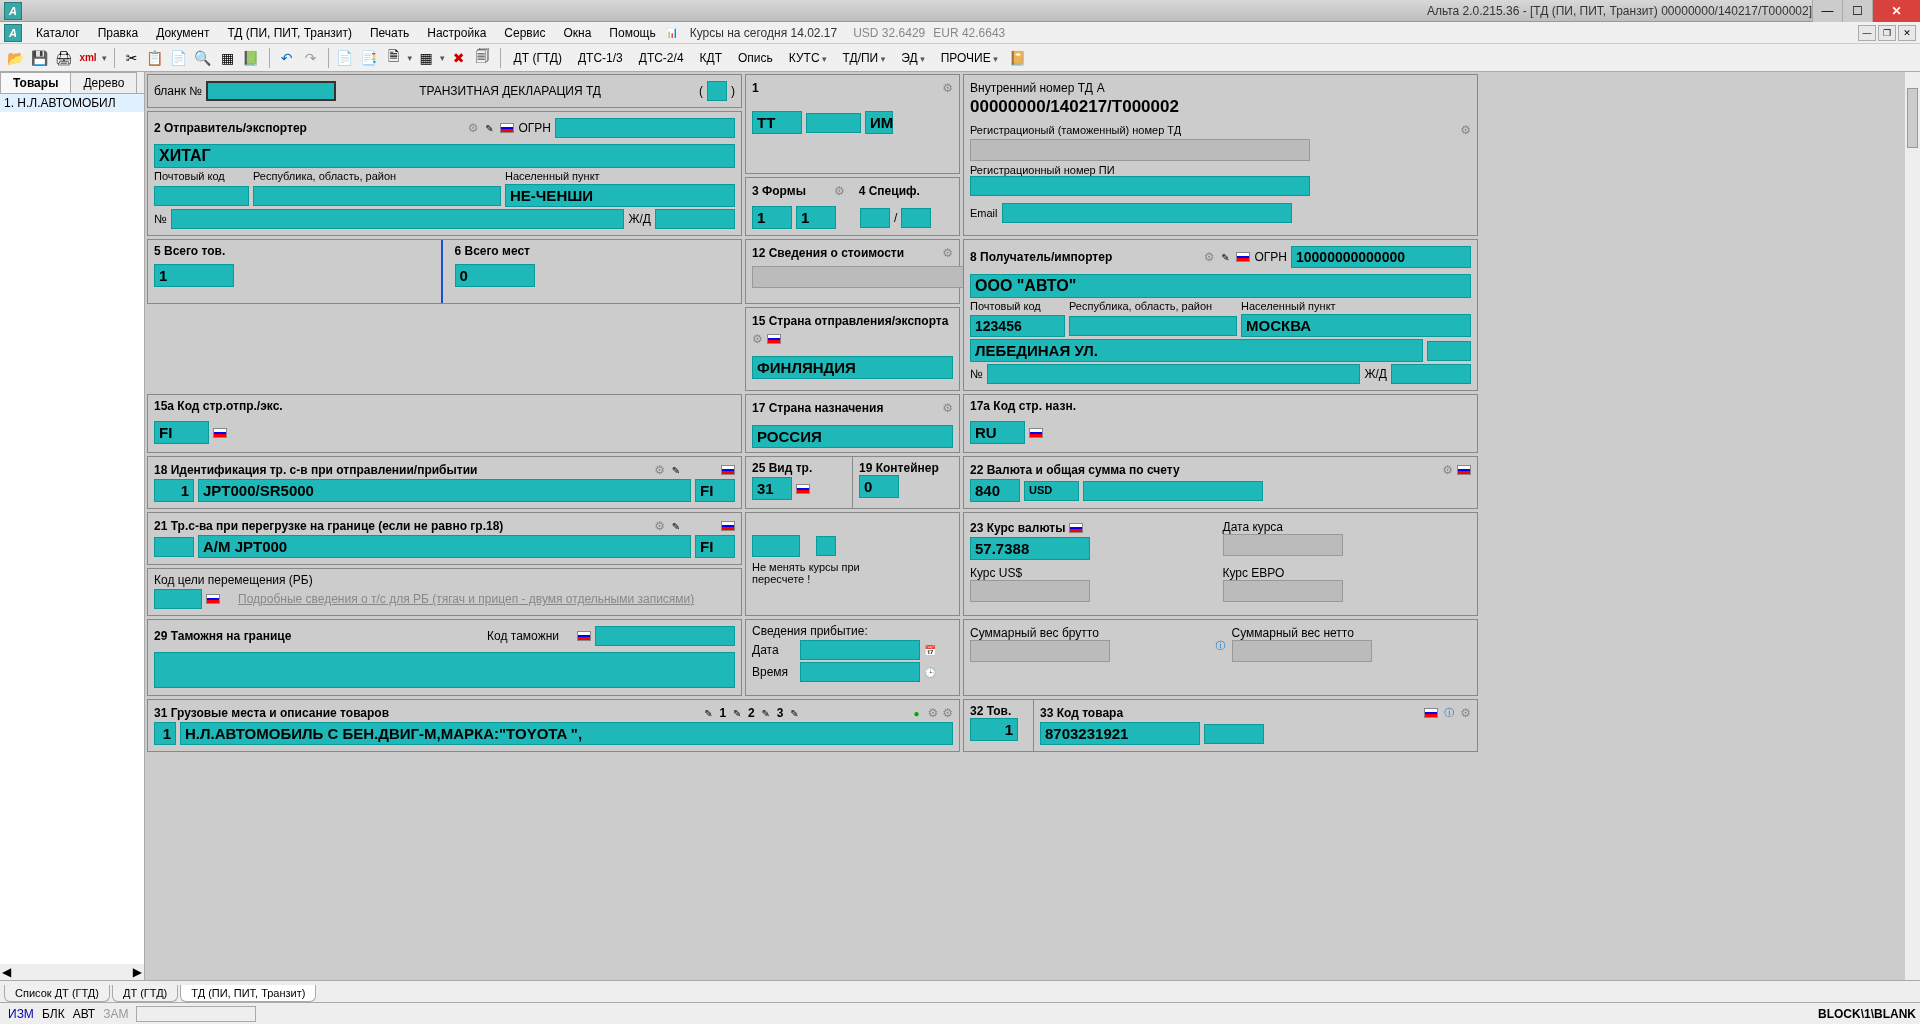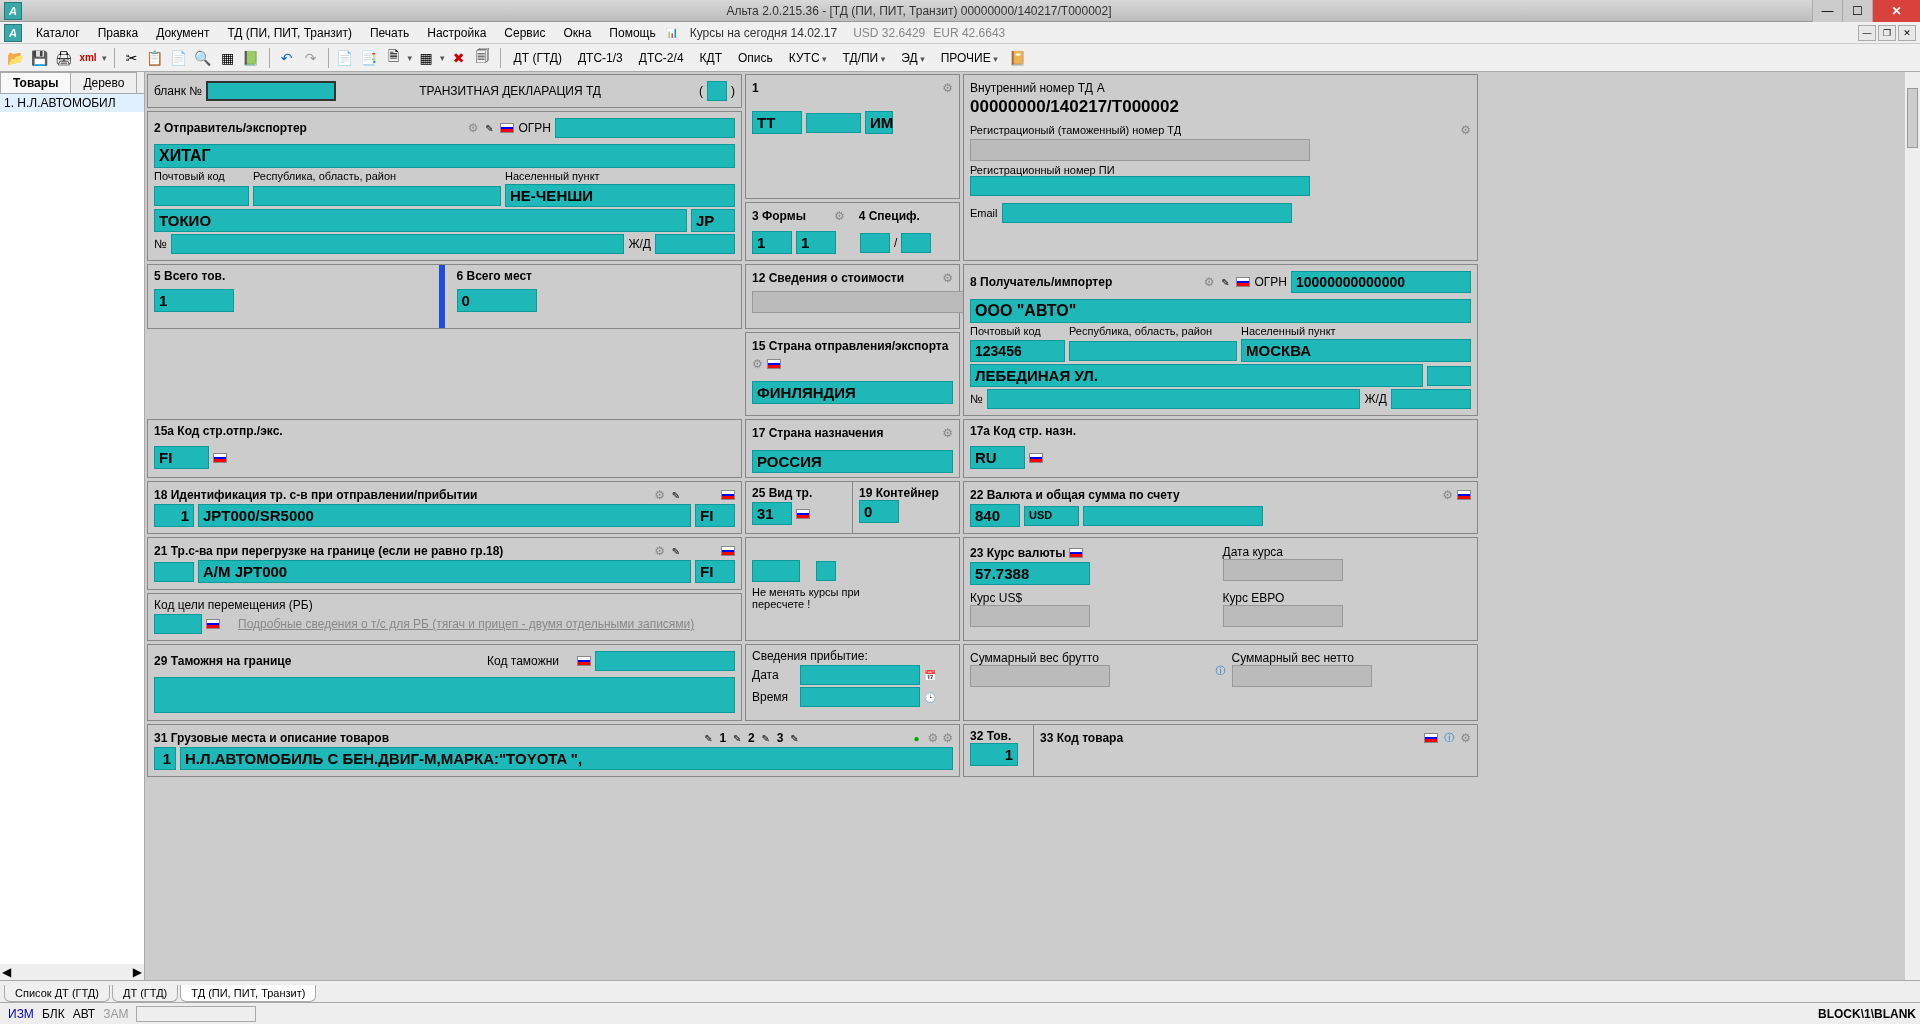--- a/index.html
+++ b/index.html
@@ -1,19 +1,19 @@
 <!DOCTYPE html>
 <html><head>
 <meta charset="utf-8">
 <style>
 * { box-sizing: border-box; margin: 0; padding: 0; font-family: Tahoma, Arial, sans-serif; font-size: 12px; }
 body { background: #fff; overflow: hidden; }
 .titlebar { background: linear-gradient(#d8d8d8, #bdbdbd); height: 22px; display: flex; align-items: center; border-bottom: 1px solid #999; }
 .titlebar .appicon { width: 18px; height: 18px; margin: 0 4px; background: #3aa8a8; border: 1px solid #2a7a7a; display: flex; align-items: center; justify-content: center; font-style: italic; font-weight: bold; color: #fff; font-size: 11px; }
-.titlebar .title { flex: 1; text-align: center; color: #333; }
+.titlebar .title { flex: 1; text-align: right; color: #333; }
 .titlebar .winbtns { display: flex; }
 .titlebar .winbtn { width: 30px; height: 22px; display: flex; align-items: center; justify-content: center; border-left: 1px solid #aaa; background: #ccc; }
 .titlebar .winbtn.close { background: #d9423c; color: #fff; width: 48px; font-weight: bold; }
 .menubar { background: #f0f0f0; height: 22px; display: flex; align-items: center; padding: 0 4px; border-bottom: 1px solid #ccc; gap: 2px; }
 .menubar .appicon2 { width: 18px; height: 18px; background: #3aa8a8; border: 1px solid #2a7a7a; display: flex; align-items: center; justify-content: center; font-style: italic; font-weight: bold; color: #fff; font-size: 11px; margin-right: 4px;}
 .menubar .mitem { padding: 2px 8px; color: #000; cursor: default; }
 .rates { color: #888; margin-left: 6px; }
 .menubar .mdi { margin-left: auto; display: flex; gap: 2px; }
 .mdi .mbtn { width: 18px; height: 16px; border: 1px solid #aaa; background: #e8e8e8; display:flex;align-items:center;justify-content:center;font-size:9px;}
 .toolbar { background: #f0f0f0; height: 28px; display: flex; align-items: center; padding: 0 6px; border-bottom: 1px solid #aaa; gap: 4px; }
@@ -211,24 +211,20 @@
         <div style="flex:0 0 230px">
               <div class="lbl small">Населенный пункт</div>
             </div>
       </div>
       <div class="row">
         <span class="teal" style="width:95px"></span>
         <span class="teal" style="flex:1"></span>
         <span class="teal" style="width:230px;font-size:15px">НЕ-ЧЕНШИ</span>
       </div>
       <div class="row">
-        <span class="teal" style="flex:1;font-size:15px">ТОКИО</span>
-        <span class="teal" style="width:44px;font-size:15px">JP</span>
-      </div>
-      <div class="row">
         <span class="lbl">№</span>
         <span class="teal" style="flex:1"></span>
         <span class="lbl">Ж/Д</span>
         <span class="teal" style="width:80px"></span>
       </div>
     </div>
 
     <div class="cell">
       <div class="row">
         <span class="lbl bold">3 Формы</span>
@@ -241,21 +237,21 @@
         <span class="teal" style="width:40px;font-size:15px">1</span>
         <span class="teal" style="width:40px;font-size:15px">1</span>
         <span style="width:16px"></span>
         <span class="teal" style="width:30px"></span>
         <span class="lbl">/</span>
         <span class="teal" style="width:30px"></span>
       </div>
     </div>
 
     <div class="cell" style="display:flex;gap:6px;padding:0">
-      <div style="flex:1;border-right:6px solid #1d4ed8;padding:4px 6px">
+      <div style="flex:1;border-right:2px solid #1d4ed8;padding:4px 6px">
         <div class="lbl bold">5 Всего тов.</div>
         <div class="teal" style="width:80px;margin-top:6px;font-size:15px">1</div>
       </div>
       <div style="flex:1;padding:4px 6px">
         <div class="lbl bold">6 Всего мест</div>
         <div class="teal" style="width:80px;margin-top:6px;font-size:15px">0</div>
       </div>
     </div>
     <div class="cell">
       <div class="row">
@@ -504,20 +500,24 @@
         <div class="teal" style="width:48px;text-align:right;font-size:15px">1</div>
       </div>
       <div style="flex:1;padding:4px 6px">
         <div class="row">
               <span class="lbl bold">33 Код товара</span>
           <span style="flex:1"></span>
               <span class="flag"></span>
           <span class="icon-sm" style="color:#07c">ⓘ</span>
           <span class="gear">⚙</span>
             </div>
+        <div class="row">
+          <span class="teal" style="width:160px;font-size:15px">8703231921</span>
+          <span class="teal" style="width:60px"></span>
+        </div>
       </div>
     </div>
 
    </div>
    <div class="vscroll">
         <div class="thumb"></div>
       </div>
   </div>
 </div>
 

